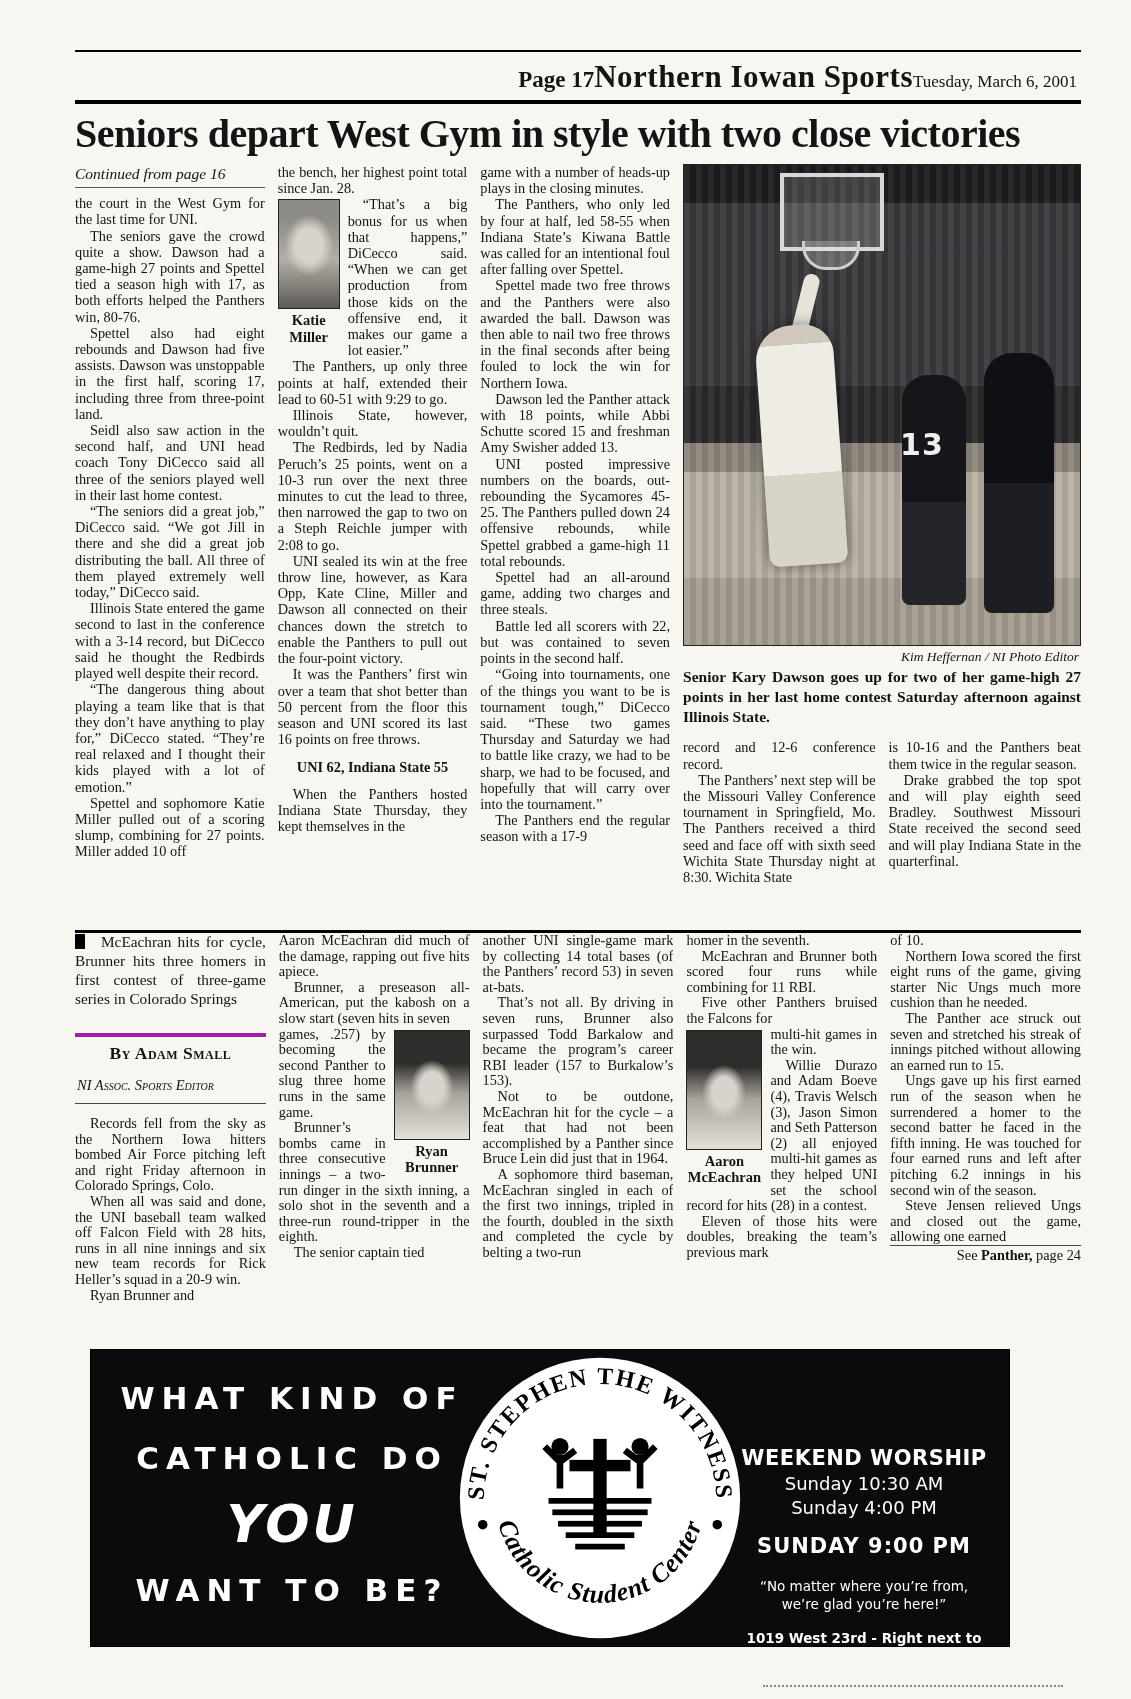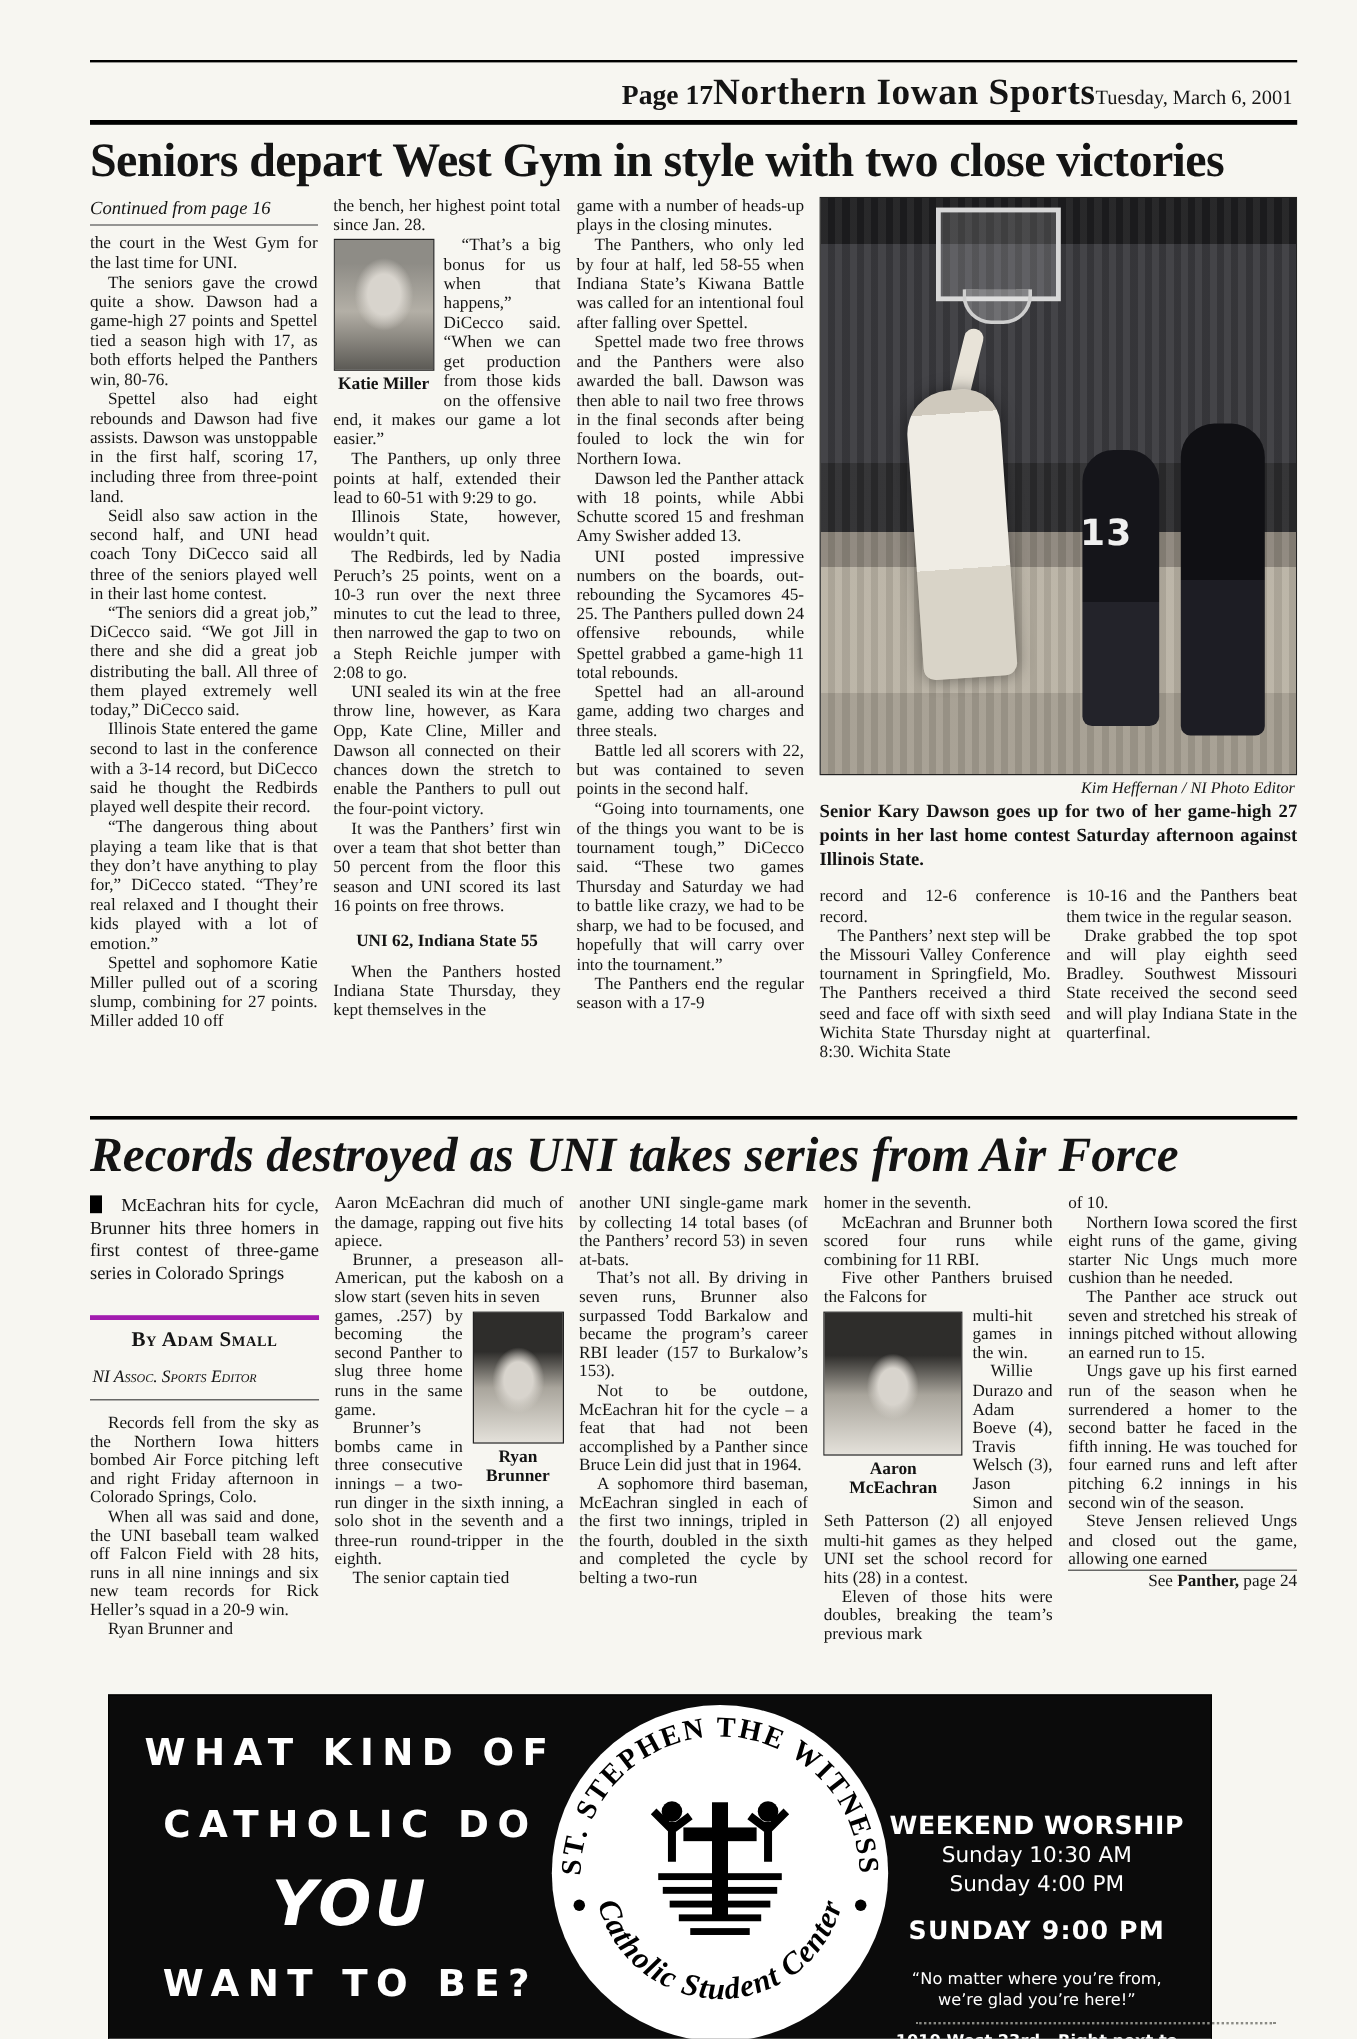--- a/index.html
+++ b/index.html
@@ -31,21 +31,21 @@
   .col{flex:1 1 0;min-width:0;font-size:14.3px;line-height:16.2px;text-align:justify;overflow:hidden;}
   .col p{margin:0;text-indent:15px;}
   .col p.flush{text-indent:0;}
   .a1{height:758px;overflow:hidden;}
   .continued{
     font-style:italic;font-size:15.5px;padding:2px 0 5px;
     border-bottom:1px solid #555;margin-bottom:7px;
   }
 
   
-  .inset{width:84px;float:left;margin:3px 8px 1px 0;}
+  .inset{width:62px;float:left;margin:3px 8px 1px 0;}
   .inset.right{float:right;margin:3px 0 1px 8px;width:76px;}
   .portrait{
     height:108px;border:1px solid #222;
     background:
       radial-gradient(ellipse 34px 42px at 50% 42%, #d8d4cd 0 40%, rgba(0,0,0,0) 72%),
       linear-gradient(180deg,#8e8c86 0 18%,#b3afa6 55%,#5c5a55 100%);
   }
   .portrait.cap{
     background:
       radial-gradient(ellipse 30px 38px at 50% 52%, #d8d4cd 0 40%, rgba(0,0,0,0) 72%),
@@ -176,21 +176,20 @@
         </div>
         <div class="col">
           <p class="flush">is 10-16 and the Panthers beat them twice in the regular season.</p>
           <p>Drake grabbed the top spot and will play eighth seed Bradley. Southwest Missouri State received the second seed and will play Indiana State in the quarterfinal.</p>
         </div>
       </div>
     </div>
   </div>
 
   <div class="rule2"></div>
-  <div class="headline2">Records destroyed as UNI takes series from Air Force</div>
 
   <div class="cols a2">
     <div class="col">
       <div class="summary">
         <span class="bullet"></span><span>McEachran hits for cycle, Brunner hits three homers in first contest of three-game series in Colorado Springs</span>
       </div>
       <div class="byline">By Adam Small</div>
       <div class="byline-title">NI Assoc. Sports Editor</div>
       <p>Records fell from the sky as the Northern Iowa hitters bombed Air Force pitching left and right Friday afternoon in Colorado Springs, Colo.</p>
       <p>When all was said and done, the UNI baseball team walked off Falcon Field with 28 hits, runs in all nine innings and six new team records for Rick Heller’s squad in a 20-9 win.</p>
@@ -213,21 +212,21 @@
       <p class="flush">another UNI single-game mark by collecting 14 total bases (of the Panthers’ record 53) in seven at-bats.</p>
       <p>That’s not all. By driving in seven runs, Brunner also surpassed Todd Barkalow and became the program’s career RBI leader (157 to Burkalow’s 153).</p>
       <p>Not to be outdone, McEachran hit for the cycle – a feat that had not been accomplished by a Panther since Bruce Lein did just that in 1964.</p>
       <p>A sophomore third baseman, McEachran singled in each of the first two innings, tripled in the fourth, doubled in the sixth and completed the cycle by belting a two-run</p>
     </div>
 
     <div class="col">
       <p class="flush">homer in the seventh.</p>
       <p>McEachran and Brunner both scored four runs while combining for 11 RBI.</p>
       <p>Five other Panthers bruised the Falcons for</p>
-      <div class="inset" style="width:116px;">
+      <div class="inset" style="width:76px;">
         <div class="portrait cap" style="height:118px;"></div>
         <div class="inset-cap">Aaron McEachran</div>
       </div>
       <p class="flush">multi-hit games in the win.</p>
       <p>Willie Durazo and Adam Boeve (4), Travis Welsch (3), Jason Simon and Seth Patterson (2) all enjoyed multi-hit games as they helped UNI set the school record for hits (28) in a contest.</p>
       <p>Eleven of those hits were doubles, breaking the team’s previous mark</p>
     </div>
 
     <div class="col">
       <p class="flush">of 10.</p>

